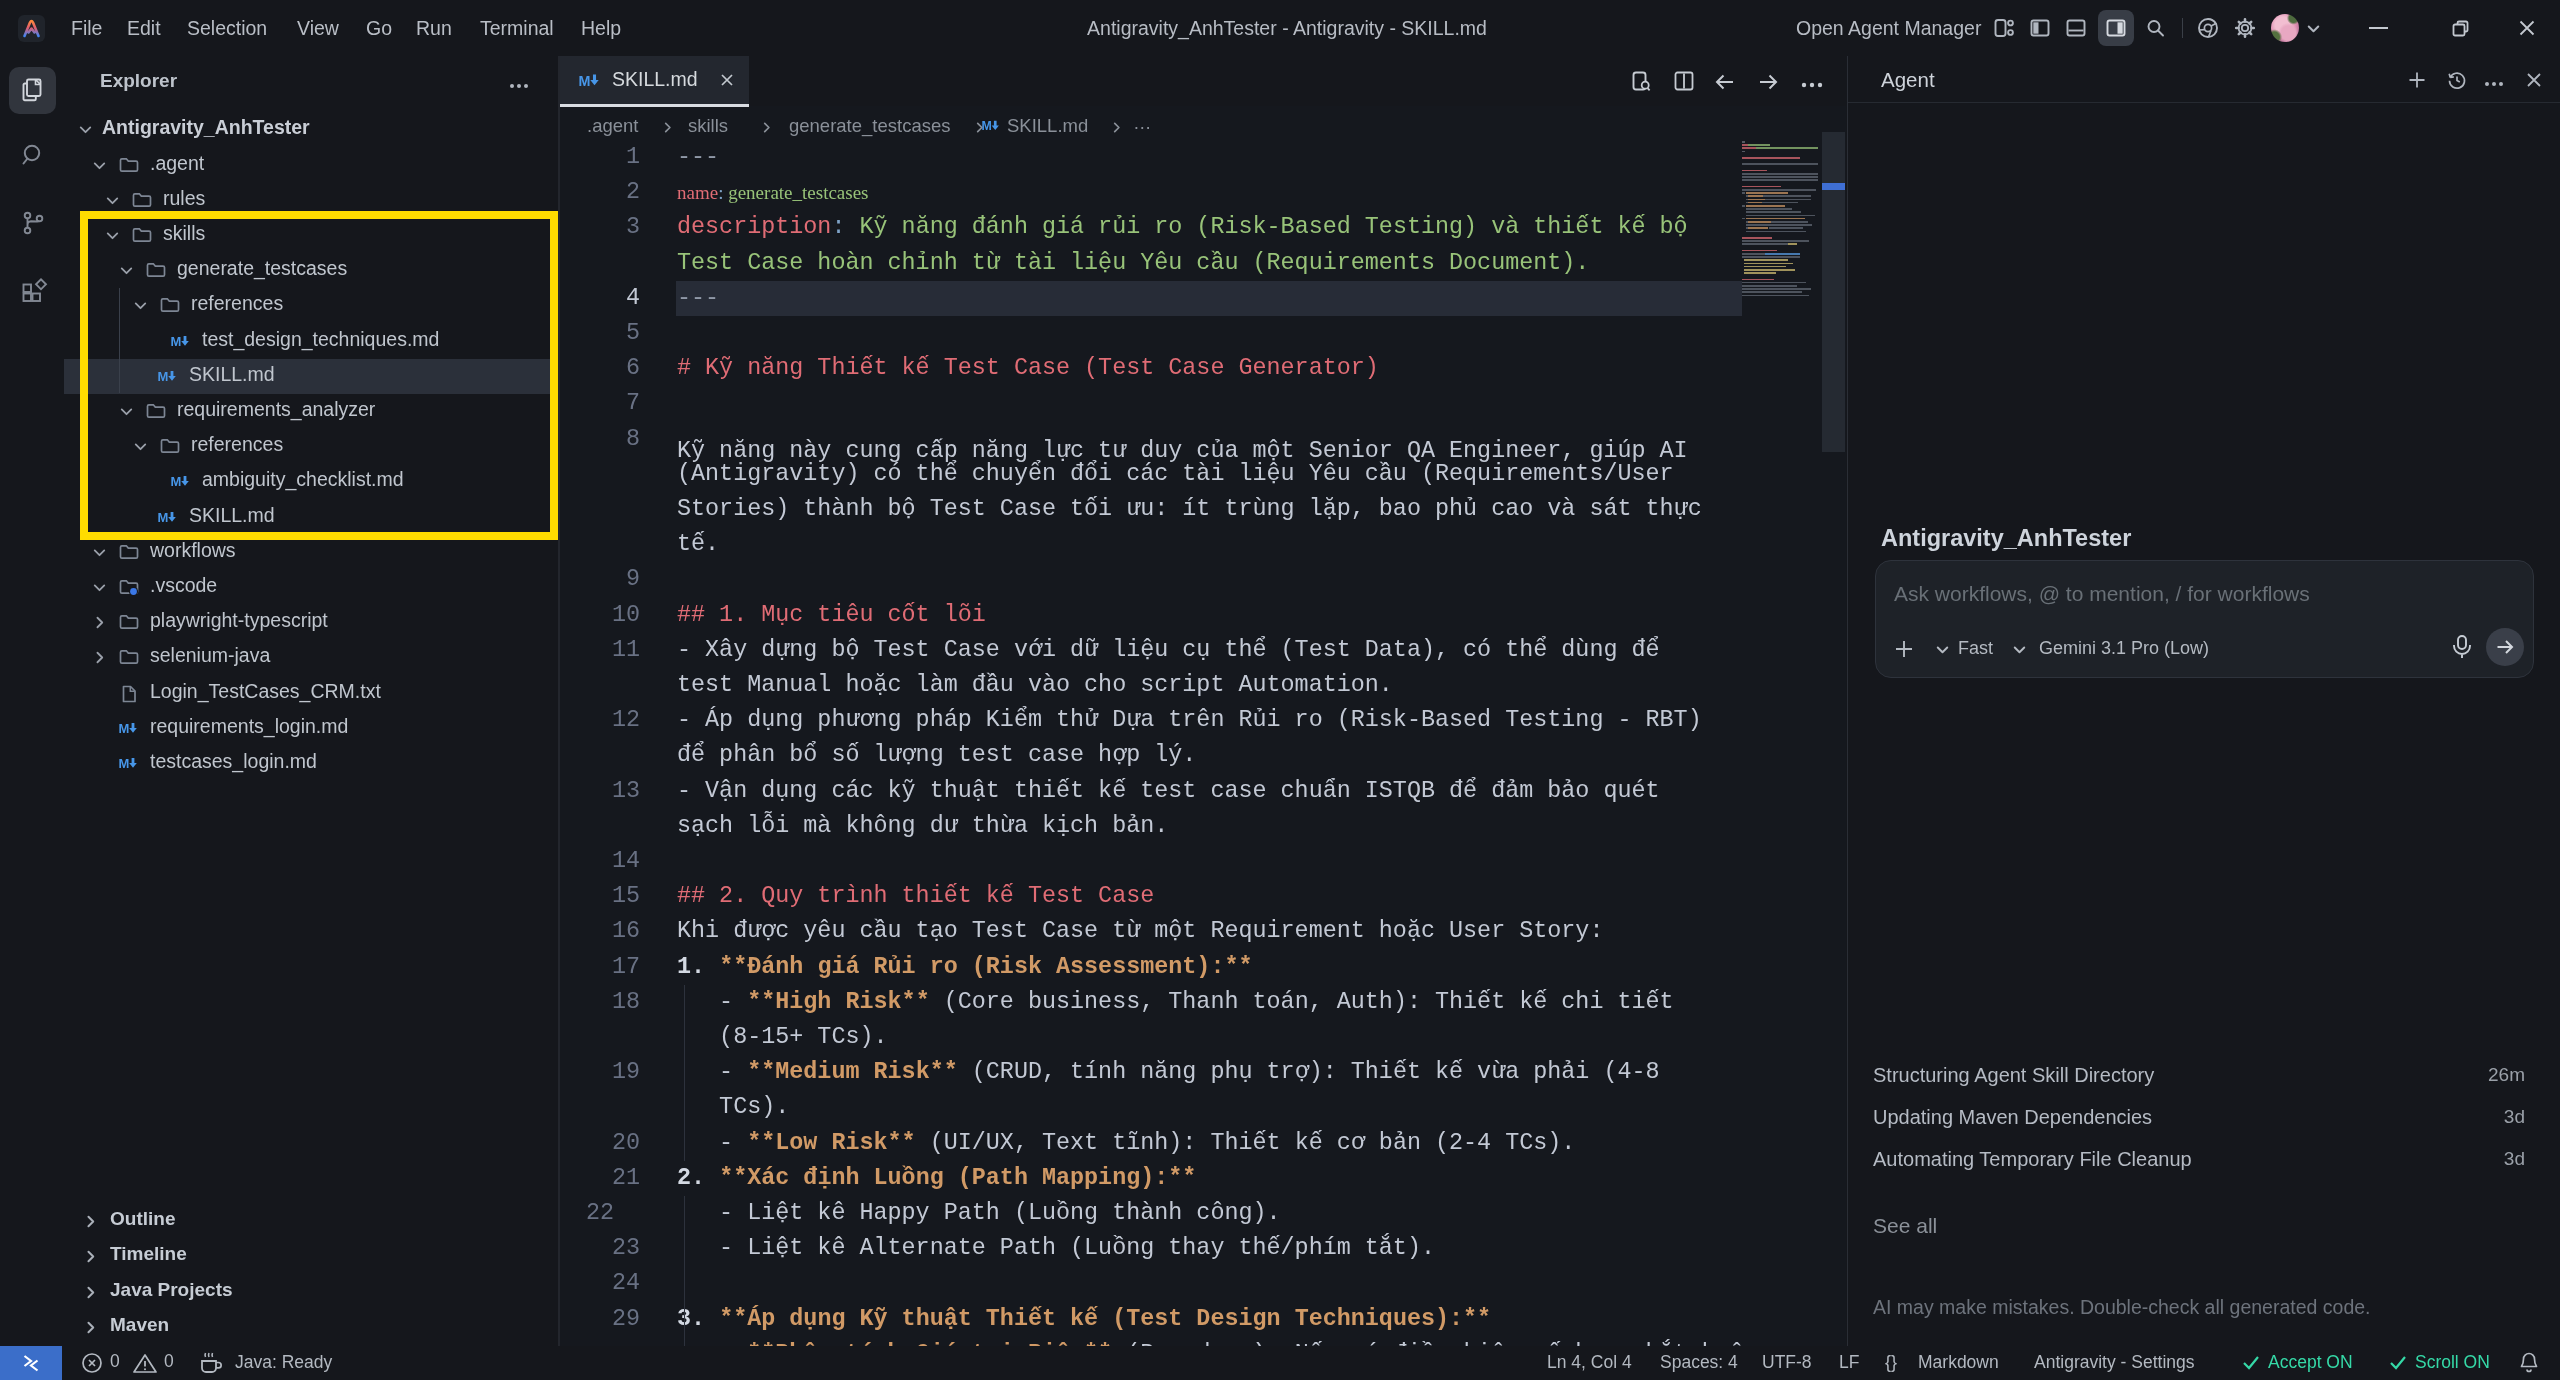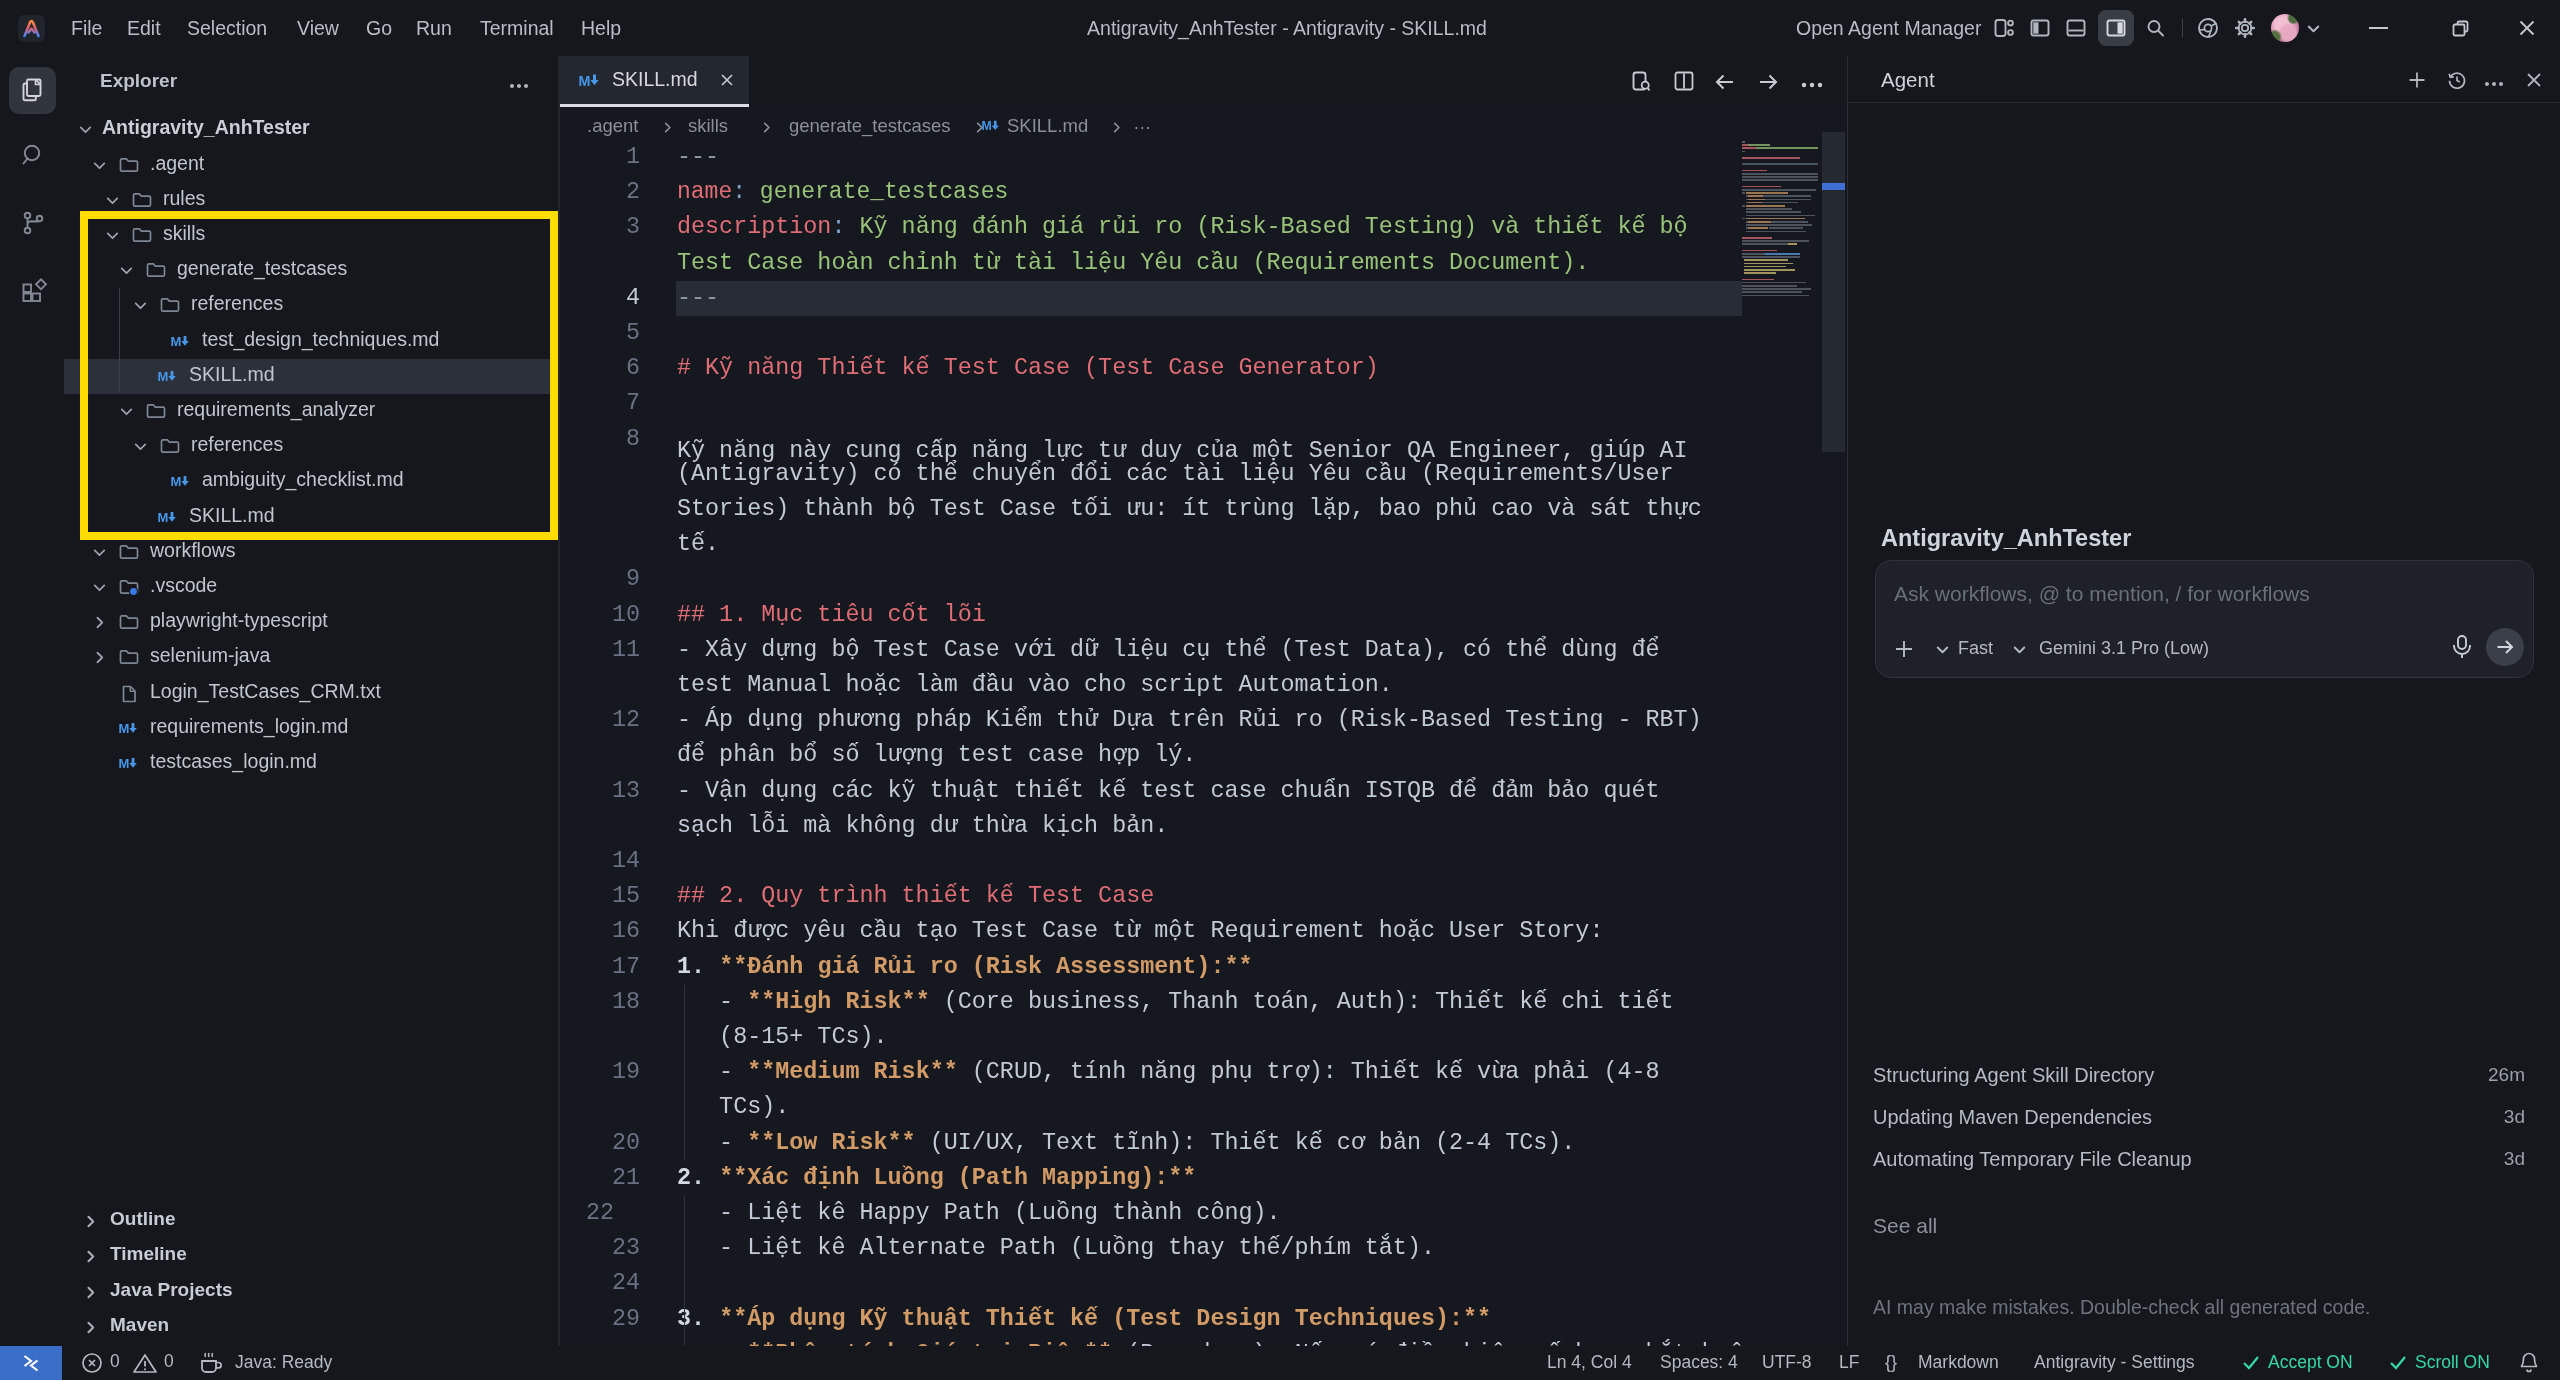--- a/index.html
+++ b/index.html
@@ -304,21 +304,21 @@
       </svg></div>
     <div style="position:absolute;left:447px;top:59px;color:#8a9099;font-size:18.5px;">SKILL.md</div>
     <div style="position:absolute;left:549px;top:64px;"><svg style="" width="15" height="15" viewBox="0 0 15 15" fill="none">
         <path d="M5.7 3.3 L9.9 7.5 L5.7 11.700000000000001" stroke="#8a9099" stroke-width="1.7" stroke-linecap="round" stroke-linejoin="round"></path>
       </svg></div>
     <div style="position:absolute;left:573px;top:56px;color:#8a9099;font-size:18.5px;">…</div>
     <div style="position:absolute;left:116px;top:224.8px;width:1066px;height:35.2px;background:#272c37;"></div>
     <div style="position:absolute;left:0px;top:84.0px;width:80px;text-align:right;color:#697184;font-family:'Liberation Mono',monospace;font-size:23.4px;line-height:35.2px;">1</div>
     <div style="position:absolute;left:117px;top:84.0px;white-space:pre;font-family:'Liberation Mono',monospace;font-size:23.4px;line-height:35.2px;"><span style="color:#9099a8;">---</span></div>
     <div style="position:absolute;left:0px;top:119.2px;width:80px;text-align:right;color:#697184;font-family:'Liberation Mono',monospace;font-size:23.4px;line-height:35.2px;">2</div>
-    <div style="position:absolute;left:117px;top:119.2px;white-space:pre;font-family:Liberation Mono, monospace;font-size:23px;line-height:35.2px;"><span style="color:#e06c75;">name</span><span style="color:#7fa3c8;">:</span><span style="color:#98c379;"> generate_testcases</span></div>
+    <div style="position:absolute;left:117px;top:119.2px;white-space:pre;font-family:Liberation Serif, serif;font-size:19px;line-height:35.2px;"><span style="color:#e06c75;">name</span><span style="color:#7fa3c8;">:</span><span style="color:#98c379;"> generate_testcases</span></div>
     <div style="position:absolute;left:0px;top:154.4px;width:80px;text-align:right;color:#697184;font-family:'Liberation Mono',monospace;font-size:23.4px;line-height:35.2px;">3</div>
     <div style="position:absolute;left:117px;top:154.4px;white-space:pre;font-family:'Liberation Mono',monospace;font-size:23.4px;line-height:35.2px;"><span style="color:#e06c75;">description</span><span style="color:#7fa3c8;">:</span><span style="color:#98c379;"> Kỹ năng đánh giá rủi ro (Risk-Based Testing) và thiết kế bộ</span></div>
     <div style="position:absolute;left:117px;top:189.6px;white-space:pre;font-family:'Liberation Mono',monospace;font-size:23.4px;line-height:35.2px;"><span style="color:#98c379;">Test Case hoàn chỉnh từ tài liệu Yêu cầu (Requirements Document).</span></div>
     <div style="position:absolute;left:0px;top:224.8px;width:80px;text-align:right;color:#c3c9d5;font-family:'Liberation Mono',monospace;font-size:23.4px;line-height:35.2px;">4</div>
     <div style="position:absolute;left:117px;top:224.8px;white-space:pre;font-family:'Liberation Mono',monospace;font-size:23.4px;line-height:35.2px;"><span style="color:#9099a8;">---</span></div>
     <div style="position:absolute;left:0px;top:260.0px;width:80px;text-align:right;color:#697184;font-family:'Liberation Mono',monospace;font-size:23.4px;line-height:35.2px;">5</div>
     <div style="position:absolute;left:0px;top:295.2px;width:80px;text-align:right;color:#697184;font-family:'Liberation Mono',monospace;font-size:23.4px;line-height:35.2px;">6</div>
     <div style="position:absolute;left:117px;top:295.2px;white-space:pre;font-family:'Liberation Mono',monospace;font-size:23.4px;line-height:35.2px;"><span style="color:#e06c75;"># Kỹ năng Thiết kế Test Case (Test Case Generator)</span></div>
     <div style="position:absolute;left:0px;top:330.4px;width:80px;text-align:right;color:#697184;font-family:'Liberation Mono',monospace;font-size:23.4px;line-height:35.2px;">7</div>
     <div style="position:absolute;left:0px;top:365.6px;width:80px;text-align:right;color:#697184;font-family:'Liberation Mono',monospace;font-size:23.4px;line-height:35.2px;">8</div>

